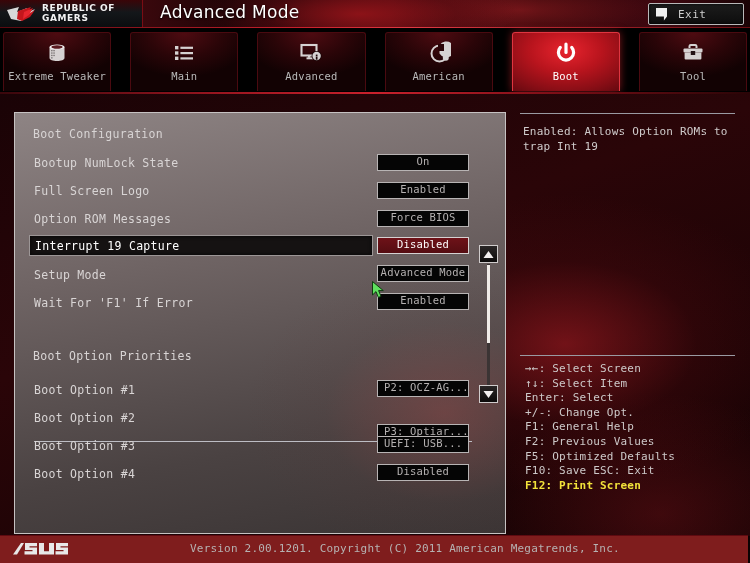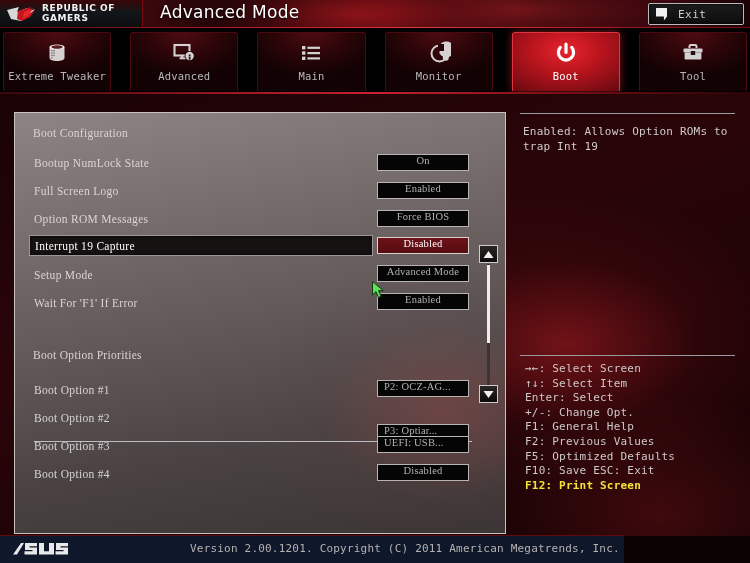--- a/index.html
+++ b/index.html
@@ -171,21 +171,21 @@
     box-sizing: border-box;
     border: 1px solid #c6c2c2;
     background:
       radial-gradient(ellipse 200px 150px at 430px 300px, rgba(150,70,70,0.45) 0%, rgba(90,60,60,0.12) 60%, rgba(0,0,0,0) 100%),
       linear-gradient(170deg, #8e8484 0%, #6f6464 35%, #4a4242 75%, #3a3434 100%);
     overflow: hidden;
   }
   #settings-inner {
     position: absolute;
     left: 0; top: 0;
-    width: 492px; height: 422px; font-family: Liberation Serif, serif;
+    width: 492px; height: 422px;
   }
   .section-title {
     position: absolute;
     left: 18px;
     color: #d8d4d4;
     font-size: 11.5px;
     letter-spacing: 0.3px;
   }
   .row {
     position: absolute;
@@ -318,22 +318,22 @@
     line-height: 14.6px;
     letter-spacing: 0.2px;
     white-space: nowrap;
   }
   .legend-item.accent { color: #f2e23a; font-weight: bold; }
 
   
   #footer {
     position: absolute;
     left: 0; bottom: 0;
-    width: 624px; height: 27px;
-    background: #0f172a;
+    width: 748px; height: 27px;
+    background: #7f1d1d;
     border-top: 1px solid #5e0a10;
   }
   #asus-logo {
     position: absolute;
     left: 12px; top: 4px;
     width: 76px; height: 18px;
   }
   #version-text {
     position: absolute;
     left: 190px; top: 6px;
@@ -388,64 +388,64 @@
             <rect x="6.2" y="16.2" width="1.3" height="1.3"></rect>
           </g>
         </svg>
       </div>
       <div class="tab-label">Extreme Tweaker</div>
     </div>
 
     <div class="tab">
       <div class="tab-icon">
         <svg width="24" height="24" viewBox="0 0 24 24">
-          <rect x="2.5" y="4" width="15" height="10.5" fill="none" stroke="#d6d2d2" stroke-width="2.1"></rect>
-          <rect x="7.5" y="16.3" width="11" height="2" fill="#d6d2d2"></rect>
-          <rect x="9" y="14.4" width="2.2" height="2.4" fill="#d6d2d2"></rect>
-          <circle cx="17.6" cy="15" r="5" fill="#1a0608"></circle>
-          <circle cx="17.6" cy="15" r="4.2" fill="#d6d2d2"></circle>
-          <rect x="16.8" y="13.6" width="1.7" height="1.6" fill="#1a0608"></rect>
-          <rect x="16.8" y="15.6" width="1.7" height="3.1" fill="#1a0608"></rect>
-        </svg>
-      </div>
-      <div class="tab-label">Advanced</div>
-    </div>
-
-    <div class="tab">
-      <div class="tab-icon">
-        <svg width="24" height="24" viewBox="0 0 24 24">
           <g fill="#d6d2d2">
             <rect x="3" y="5" width="3.4" height="3.4"></rect>
               <rect x="8.4" y="5.7" width="12.6" height="2.2"></rect>
             <rect x="3" y="10.3" width="3.4" height="3.4"></rect>
               <rect x="8.4" y="11" width="12.6" height="2.2"></rect>
             <rect x="3" y="15.6" width="3.4" height="3.4"></rect>
               <rect x="8.4" y="16.3" width="12.6" height="2.2"></rect>
           </g>
         </svg>
       </div>
       <div class="tab-label">Main</div>
+    </div>
+
+    <div class="tab">
+      <div class="tab-icon">
+        <svg width="24" height="24" viewBox="0 0 24 24">
+          <rect x="2.5" y="4" width="15" height="10.5" fill="none" stroke="#d6d2d2" stroke-width="2.1"></rect>
+          <rect x="7.5" y="16.3" width="11" height="2" fill="#d6d2d2"></rect>
+          <rect x="9" y="14.4" width="2.2" height="2.4" fill="#d6d2d2"></rect>
+          <circle cx="17.6" cy="15" r="5" fill="#1a0608"></circle>
+          <circle cx="17.6" cy="15" r="4.2" fill="#d6d2d2"></circle>
+          <rect x="16.8" y="13.6" width="1.7" height="1.6" fill="#1a0608"></rect>
+          <rect x="16.8" y="15.6" width="1.7" height="3.1" fill="#1a0608"></rect>
+        </svg>
+      </div>
+      <div class="tab-label">Advanced</div>
     </div>
 
     <div class="tab">
       <div class="tab-icon">
         <svg width="24" height="24" viewBox="0 0 24 24">
           <path d="M12.5 12.5 A8 8 0 1 0 12.5 4.5 L12.5 12.5 Z" fill="#d6d2d2"></path>
           <circle cx="12.5" cy="12.5" r="8" fill="none" stroke="#d6d2d2" stroke-width="2"></circle>
           <rect x="11" y="3" width="6" height="7" fill="#2a0508"></rect>
           <rect x="17.3" y="3.2" width="3" height="12" rx="1.5" fill="#d6d2d2"></rect>
           <circle cx="18.8" cy="16.8" r="3" fill="#d6d2d2"></circle>
           <g fill="#d6d2d2">
             <rect x="21" y="4.6" width="2.4" height="1.1"></rect>
             <rect x="21" y="7" width="2.4" height="1.1"></rect>
             <rect x="21" y="9.4" width="2.4" height="1.1"></rect>
           </g>
         </svg>
       </div>
-      <div class="tab-label">Monitor</div>
+      <div class="tab-label">American</div>
     </div>
 
     <div class="tab active">
       <div class="tab-icon">
         <svg width="24" height="24" viewBox="0 0 24 24">
           <path d="M12 3 L12 11.5" stroke="#ffffff" stroke-width="3.2" stroke-linecap="round"></path>
           <path d="M6.3 6.4 A7.6 7.6 0 1 0 17.7 6.4" fill="none" stroke="#ffffff" stroke-width="3.2" stroke-linecap="round"></path>
         </svg>
       </div>
       <div class="tab-label">Boot</div>

